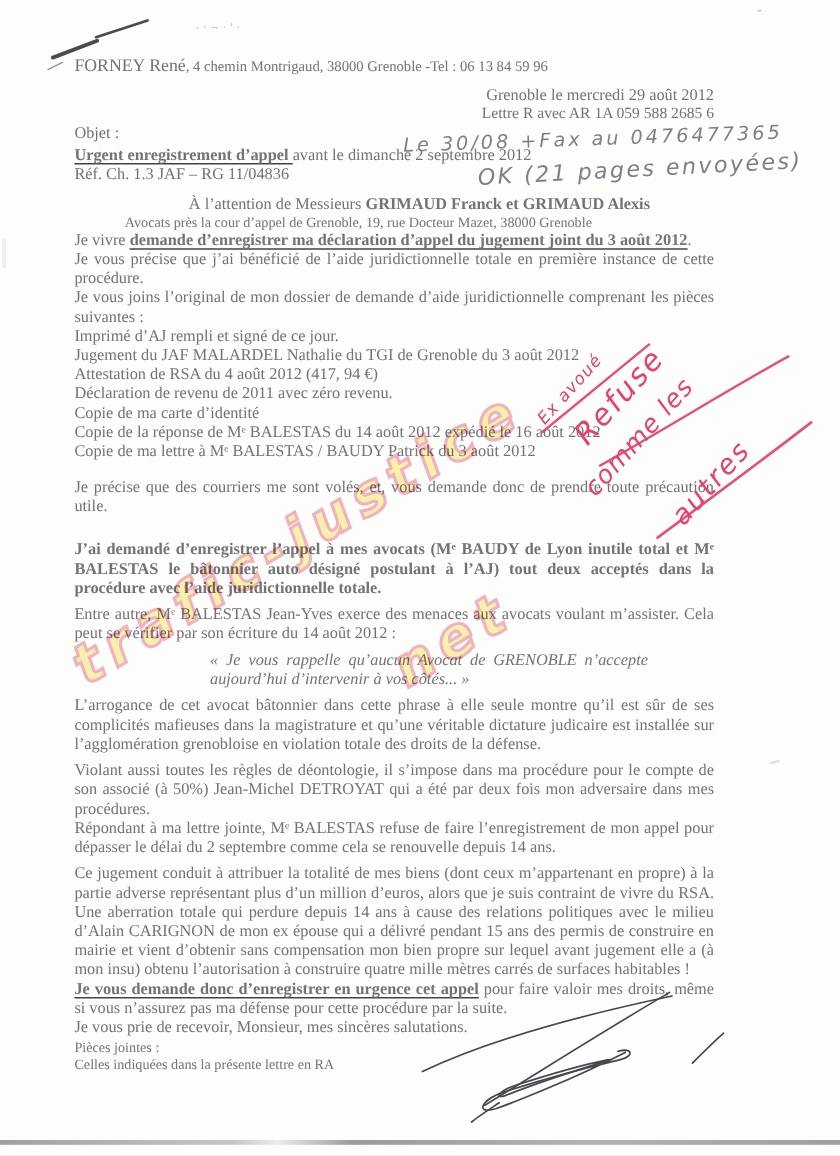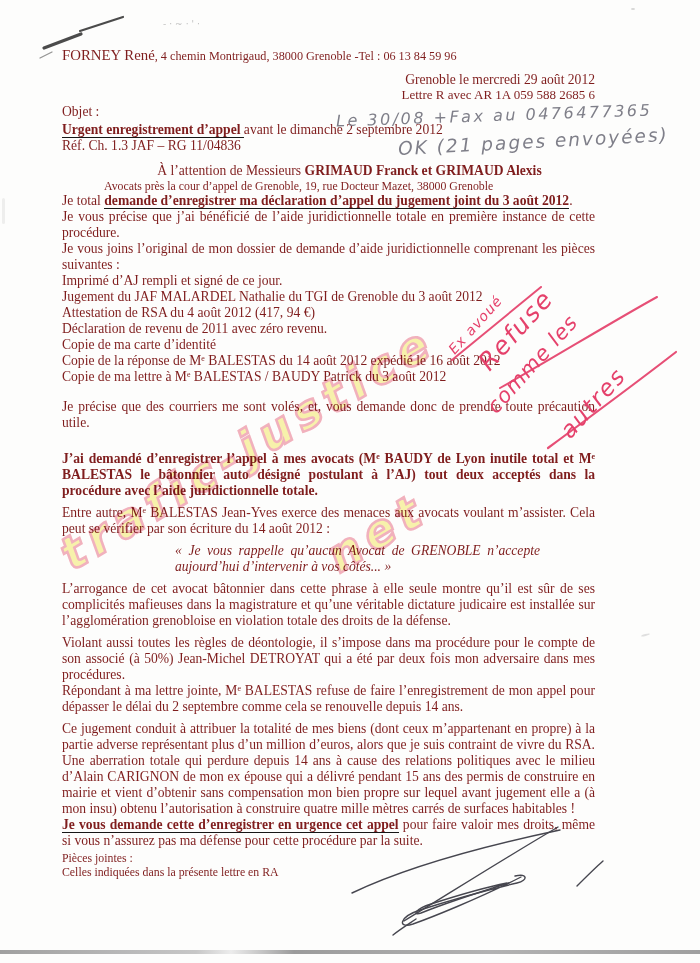--- a/index.html
+++ b/index.html
@@ -5,21 +5,21 @@
   html,body{margin:0;padding:0;background:#e8e8e8;}
   .page{
     position:relative; width:700px; height:963px; margin:0 auto;
     background:#fdfdfc; overflow:hidden;
     font-family:"Liberation Serif", serif; color:#161616;
   }
   
   .letter{
     position:absolute; left:62px; top:47px; width:533px; z-index:1;
   }
-  .ln{font-size:13.6px; line-height:16px; text-align:justify; color:#7f1d1d;}
+  .ln{font-size:13.6px; line-height:16px; text-align:justify; color:#737373;}
   .ln.right{text-align:right;}
   .ln.center{text-align:center; padding-left:42px;}
   .ln.quote{margin-left:113px; margin-right:55px; font-style:italic;}
   .ln.nojust{text-align:left;}
   .f-n{}
   .f-b{font-weight:700;}
   .f-bu{font-weight:700; border-bottom:1.5px solid #161616;}
   .f-big{font-size:14.8px;}
   .f-sm{font-size:12.2px;}
   .ln.small{font-size:11.8px; line-height:14px; text-align:left;}
@@ -76,39 +76,40 @@
 
   <div class="letter">
       <div class="ln nojust"><span class="f-big">FORNEY René</span><span class="f-sm">, 4 chemin Montrigaud, 38000 Grenoble -Tel : 06 13 84 59 96</span></div>
       <div class="ln right" style="margin-top: 8px;"><span class="f-n">Grenoble le mercredi 29 août 2012</span></div>
       <div class="ln rightsm"><span class="f-n">Lettre R avec AR 1A 059 588 2685 6</span></div>
       <div class="ln nojust" style="margin-top: 2px;"><span class="f-n">Objet :</span></div>
       <div class="ln nojust" style="margin-top: 2px;"><span class="f-bu">Urgent enregistrement d’appel </span><span class="f-n">avant le dimanche 2 septembre 2012</span></div>
       <div class="ln nojust"><span class="f-n">Réf. Ch. 1.3 JAF – RG 11/04836</span></div>
       <div class="ln center" style="margin-top: 9px;"><span class="f-n">À l’attention de Messieurs </span><span class="f-b">GRIMAUD Franck et GRIMAUD Alexis</span></div>
       <div class="ln center small"><span class="f-n">Avocats près la cour d’appel de Grenoble, 19, rue Docteur Mazet, 38000 Grenoble</span></div>
-      <div class="ln nojust"><span class="f-n">Je total </span><span class="f-bu">demande d’enregistrer ma déclaration d’appel du jugement joint du 3 août 2012</span><span class="f-n">.</span></div>
+      <div class="ln nojust"><span class="f-n">Je vivre </span><span class="f-bu">demande d’enregistrer ma déclaration d’appel du jugement joint du 3 août 2012</span><span class="f-n">.</span></div>
       <div class="ln body"><span class="f-n">Je vous précise que j’ai bénéficié de l’aide juridictionnelle totale en première instance de cette procédure.</span></div>
       <div class="ln body"><span class="f-n">Je vous joins l’original de mon dossier de demande d’aide juridictionnelle comprenant les pièces suivantes :</span></div>
       <div class="ln nojust"><span class="f-n">Imprimé d’AJ rempli et signé de ce jour.</span></div>
       <div class="ln nojust"><span class="f-n">Jugement du JAF MALARDEL Nathalie du TGI de Grenoble du 3 août 2012</span></div>
       <div class="ln nojust"><span class="f-n">Attestation de RSA du 4 août 2012 (417, 94 €)</span></div>
       <div class="ln nojust"><span class="f-n">Déclaration de revenu de 2011 avec zéro revenu.</span></div>
       <div class="ln nojust"><span class="f-n">Copie de ma carte d’identité</span></div>
       <div class="ln nojust"><span class="f-n">Copie de la réponse de Mᵉ BALESTAS du 14 août 2012 expédié le 16 août 2012</span></div>
       <div class="ln nojust"><span class="f-n">Copie de ma lettre à Mᵉ BALESTAS / BAUDY Patrick du 3 août 2012</span></div>
       <div class="ln body" style="margin-top: 14px;"><span class="f-n">Je précise que des courriers me sont volés, et, vous demande donc de prendre toute précaution utile.</span></div>
       <div class="ln body" style="margin-top: 20px; font-weight: bold;"><span class="f-n">J’ai demandé d’enregistrer l’appel à mes avocats (Mᵉ BAUDY de Lyon inutile total et Mᵉ BALESTAS le bâtonnier auto désigné postulant à l’AJ) tout deux acceptés dans la procédure avec l’aide juridictionnelle totale.</span></div>
       <div class="ln body" style="margin-top: 6px;"><span class="f-n">Entre autre, Mᵉ BALESTAS Jean-Yves exerce des menaces aux avocats voulant m’assister. Cela peut se vérifier par son écriture du 14 août 2012 :</span></div>
       <div class="ln quote" style="margin-top: 6px;"><span class="f-n">« Je vous rappelle qu’aucun Avocat de GRENOBLE n’accepte aujourd’hui d’intervenir à vos côtés... »</span></div>
       <div class="ln body" style="margin-top: 6px;"><span class="f-n">L’arrogance de cet avocat bâtonnier dans cette phrase à elle seule montre qu’il est sûr de ses complicités mafieuses dans la magistrature et qu’une véritable dictature judicaire est installée sur l’agglomération grenobloise en violation totale des droits de la défense.</span></div>
       <div class="ln body" style="margin-top: 6px;"><span class="f-n">Violant aussi toutes les règles de déontologie, il s’impose dans ma procédure pour le compte de son associé (à 50%) Jean-Michel DETROYAT qui a été par deux fois mon adversaire dans mes procédures.</span></div>
       <div class="ln body"><span class="f-n">Répondant à ma lettre jointe, Mᵉ BALESTAS refuse de faire l’enregistrement de mon appel pour dépasser le délai du 2 septembre comme cela se renouvelle depuis 14 ans.</span></div>
       <div class="ln body" style="margin-top: 6px;"><span class="f-n">Ce jugement conduit à attribuer la totalité de mes biens (dont ceux m’appartenant en propre) à la partie adverse représentant plus d’un million d’euros, alors que je suis contraint de vivre du RSA. Une aberration totale qui perdure depuis 14 ans à cause des relations politiques avec le milieu d’Alain CARIGNON de mon ex épouse qui a délivré pendant 15 ans des permis de construire en mairie et vient d’obtenir sans compensation mon bien propre sur lequel avant jugement elle a (à mon insu) obtenu l’autorisation à construire quatre mille mètres carrés de surfaces habitables !</span></div>
-      <div class="ln body"><span class="f-bu">Je vous demande cette d’enregistrer en urgence cet appel</span><span class="f-n"> pour faire valoir mes droits, même si vous n’assurez pas ma défense pour cette procédure par la suite.</span></div>
+      <div class="ln body"><span class="f-bu">Je vous demande donc d’enregistrer en urgence cet appel</span><span class="f-n"> pour faire valoir mes droits, même si vous n’assurez pas ma défense pour cette procédure par la suite.</span></div>
+      <div class="ln nojust"><span class="f-n">Je vous prie de recevoir, Monsieur, mes sincères salutations.</span></div>
       <div class="ln small" style="margin-top: 2px;"><span class="f-n">Pièces jointes :</span></div>
       <div class="ln small"><span class="f-n">Celles indiquées dans la présente lettre en RA</span></div>
     </div>
 
   <div class="wm wm1">trafic-justice</div>
   <div class="wm wm2">net</div>
 
   <div class="hand fax-note">Le 30/08 +Fax au 0476477365</div>
   <div class="hand ok-note">OK (21 pages envoyées)</div>
 

